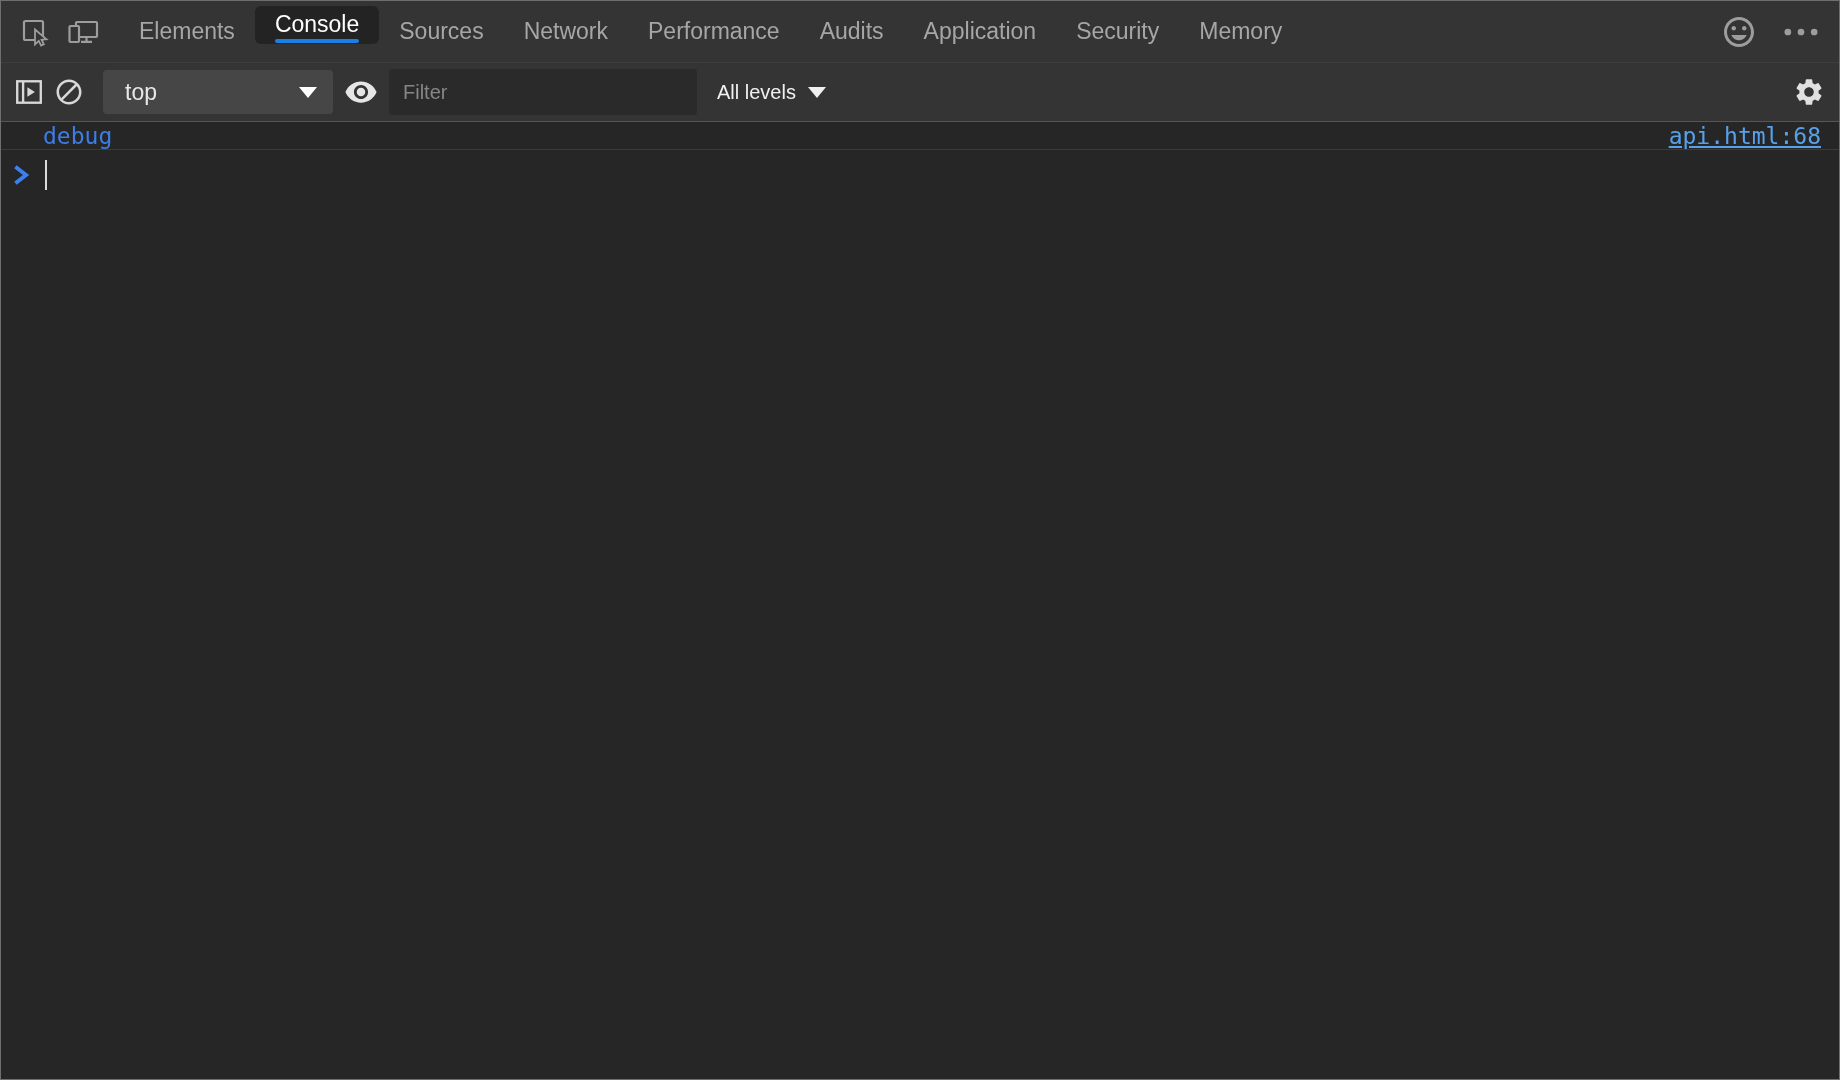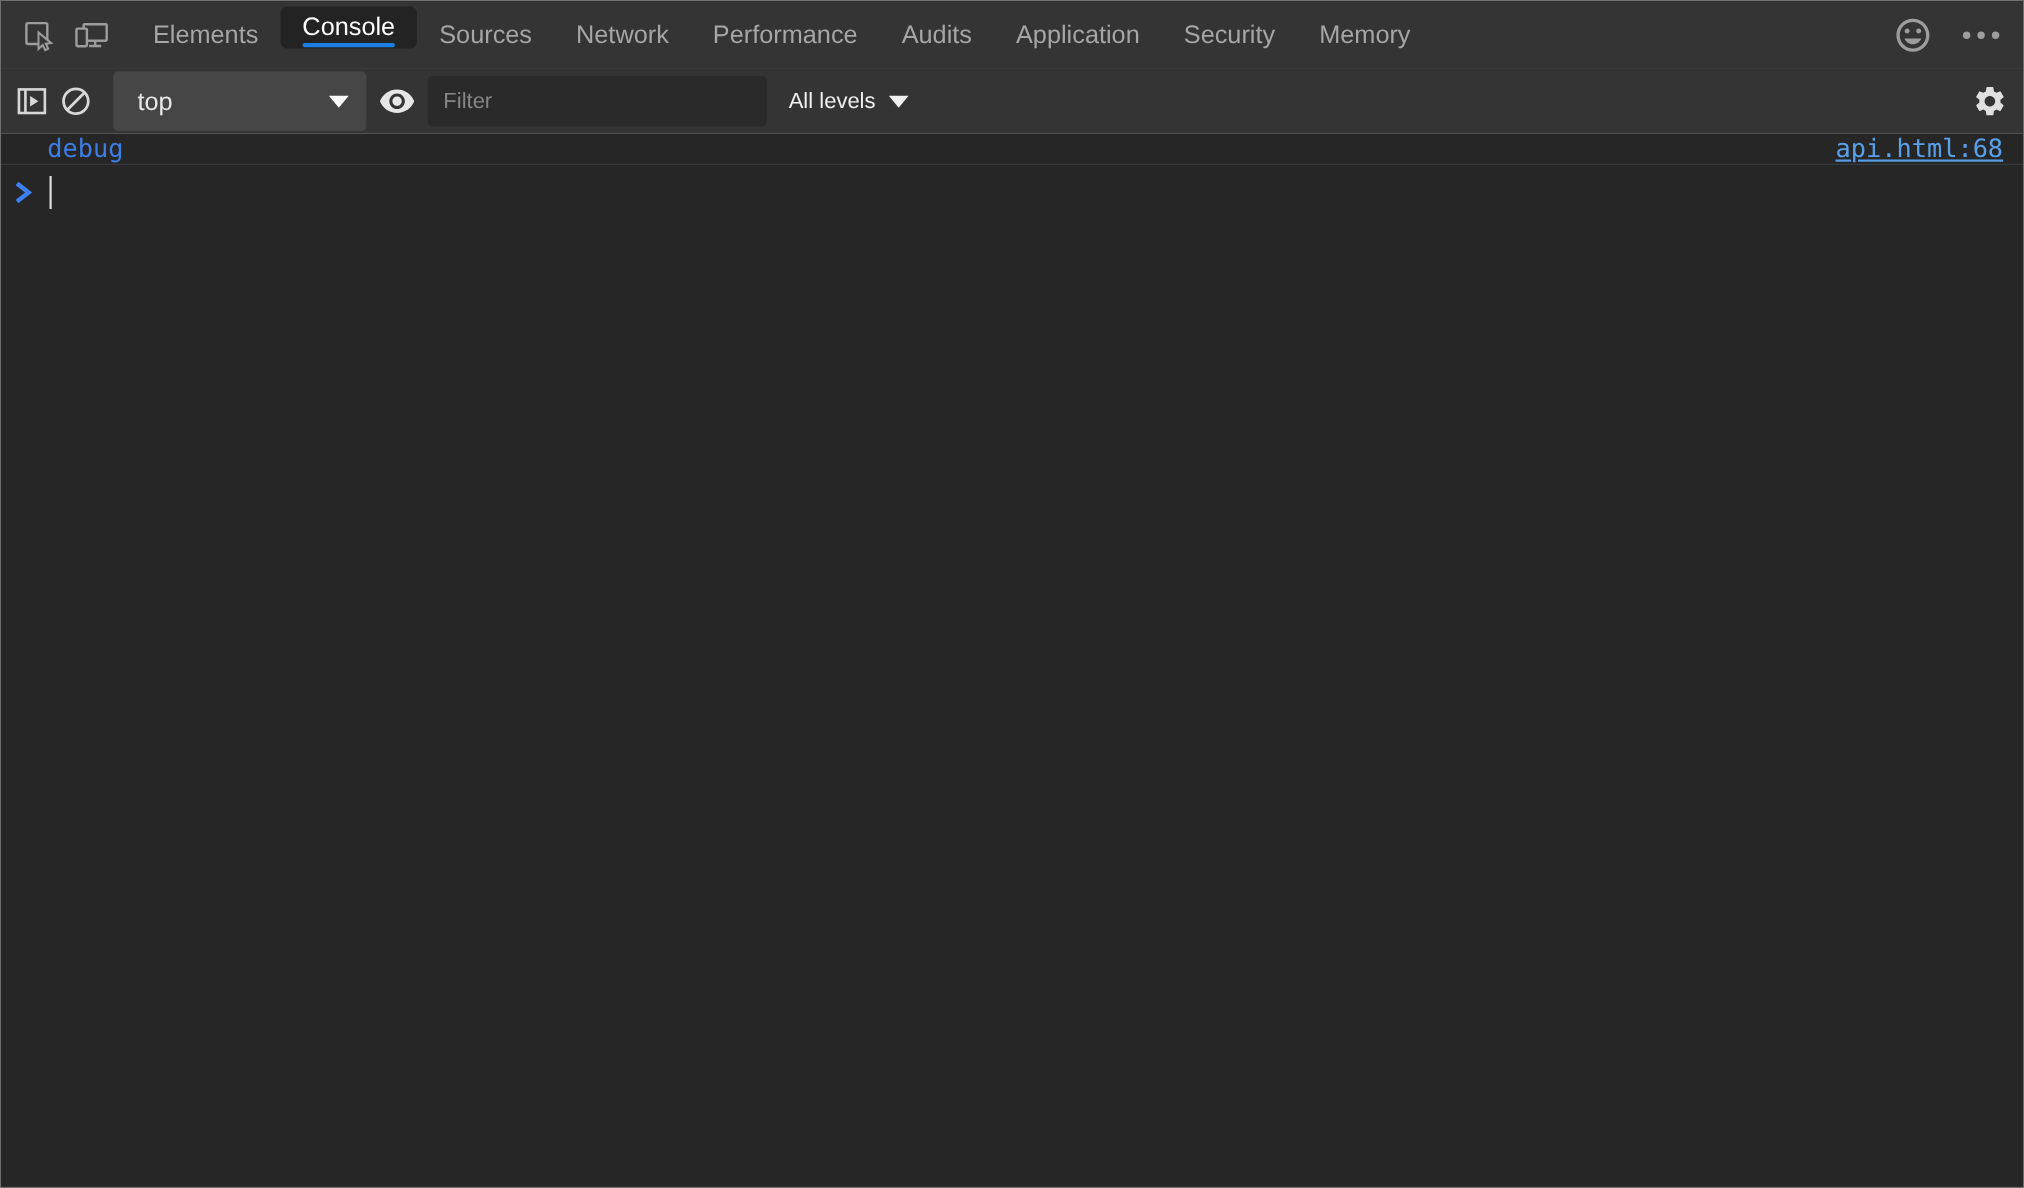--- a/index.html
+++ b/index.html
@@ -56,21 +56,21 @@
   .toolbar {
     height: 59px;
     background: #343434;
     border-bottom: 1px solid #55565a;
     display: flex;
     align-items: center;
   }
   .toolbar .icon-btn { width: 40px; height: 58px; }
   .toolbar .icon-btn:first-child { margin-left: 8px; }
   .context-select {
-    width: 230px; height: 54px;
+    width: 230px; height: 44px;
     margin-left: 14px;
     background: #464646;
     border: none; border-radius: 4px;
     color: #e8e8e8;
     font-size: 23px;
     display: flex; align-items: center;
     padding: 0 16px 0 22px;
     cursor: pointer;
   }
   .context-select .select-label { flex: 1; text-align: left; }

